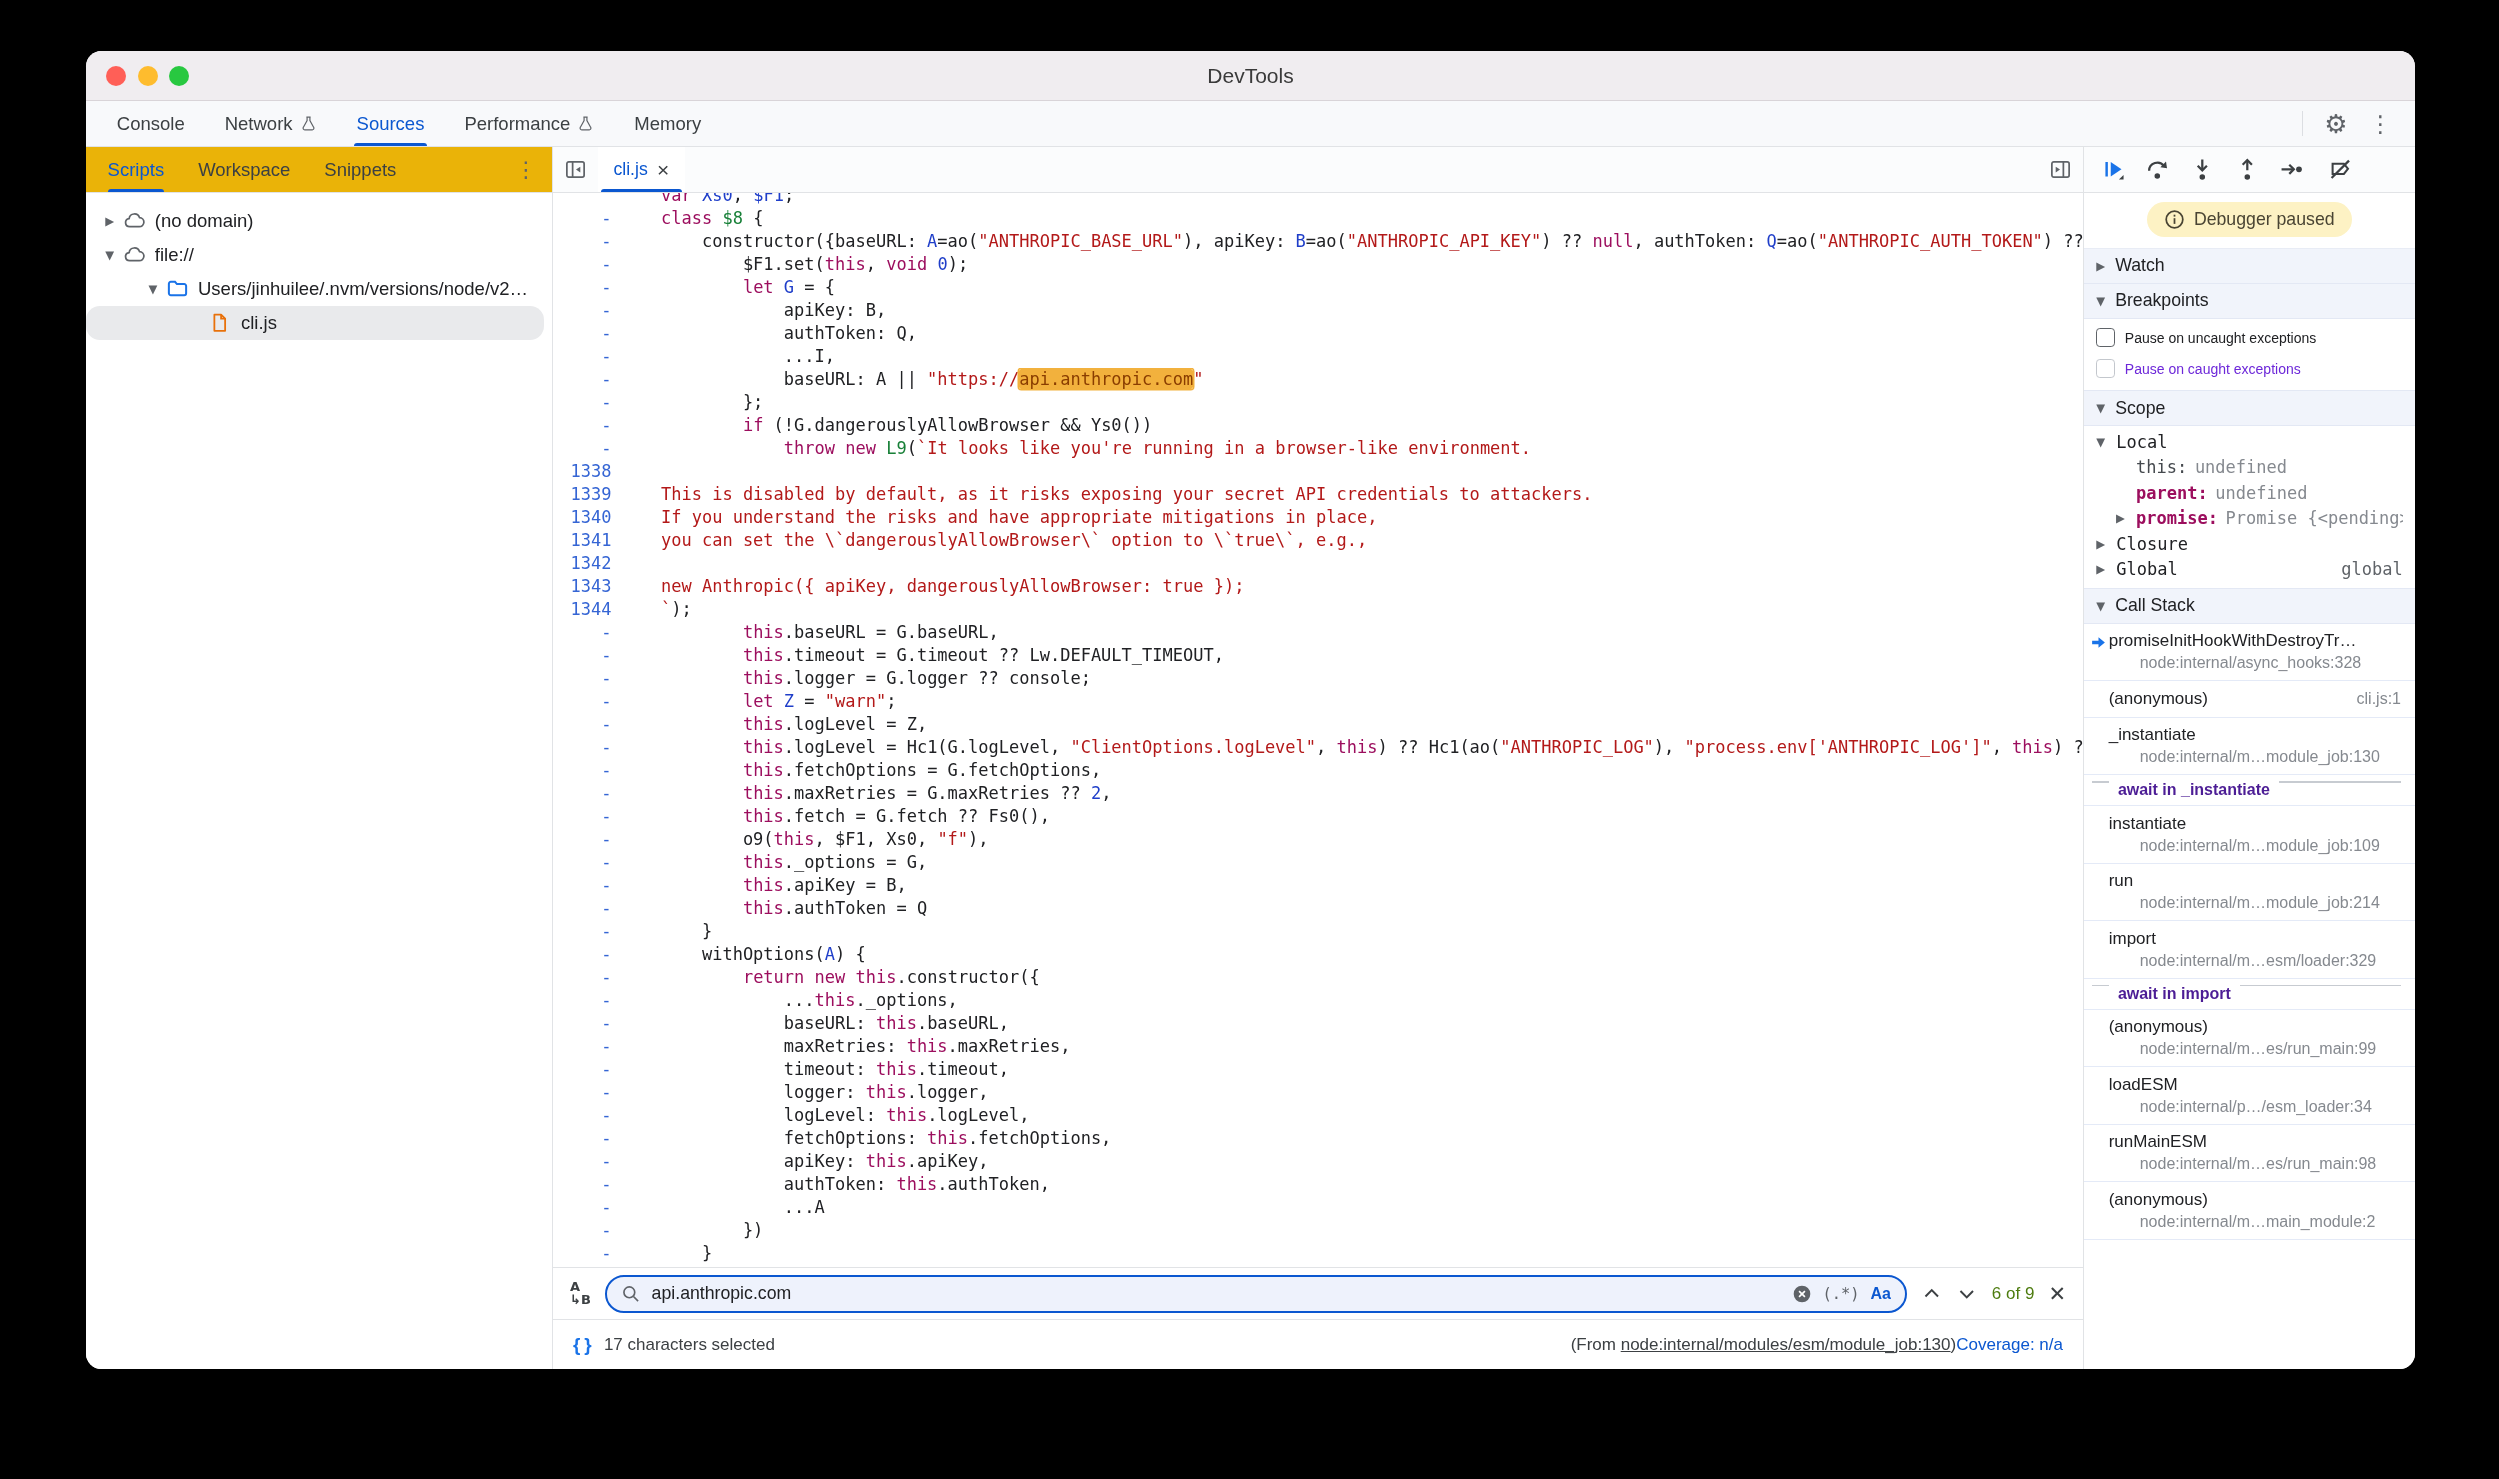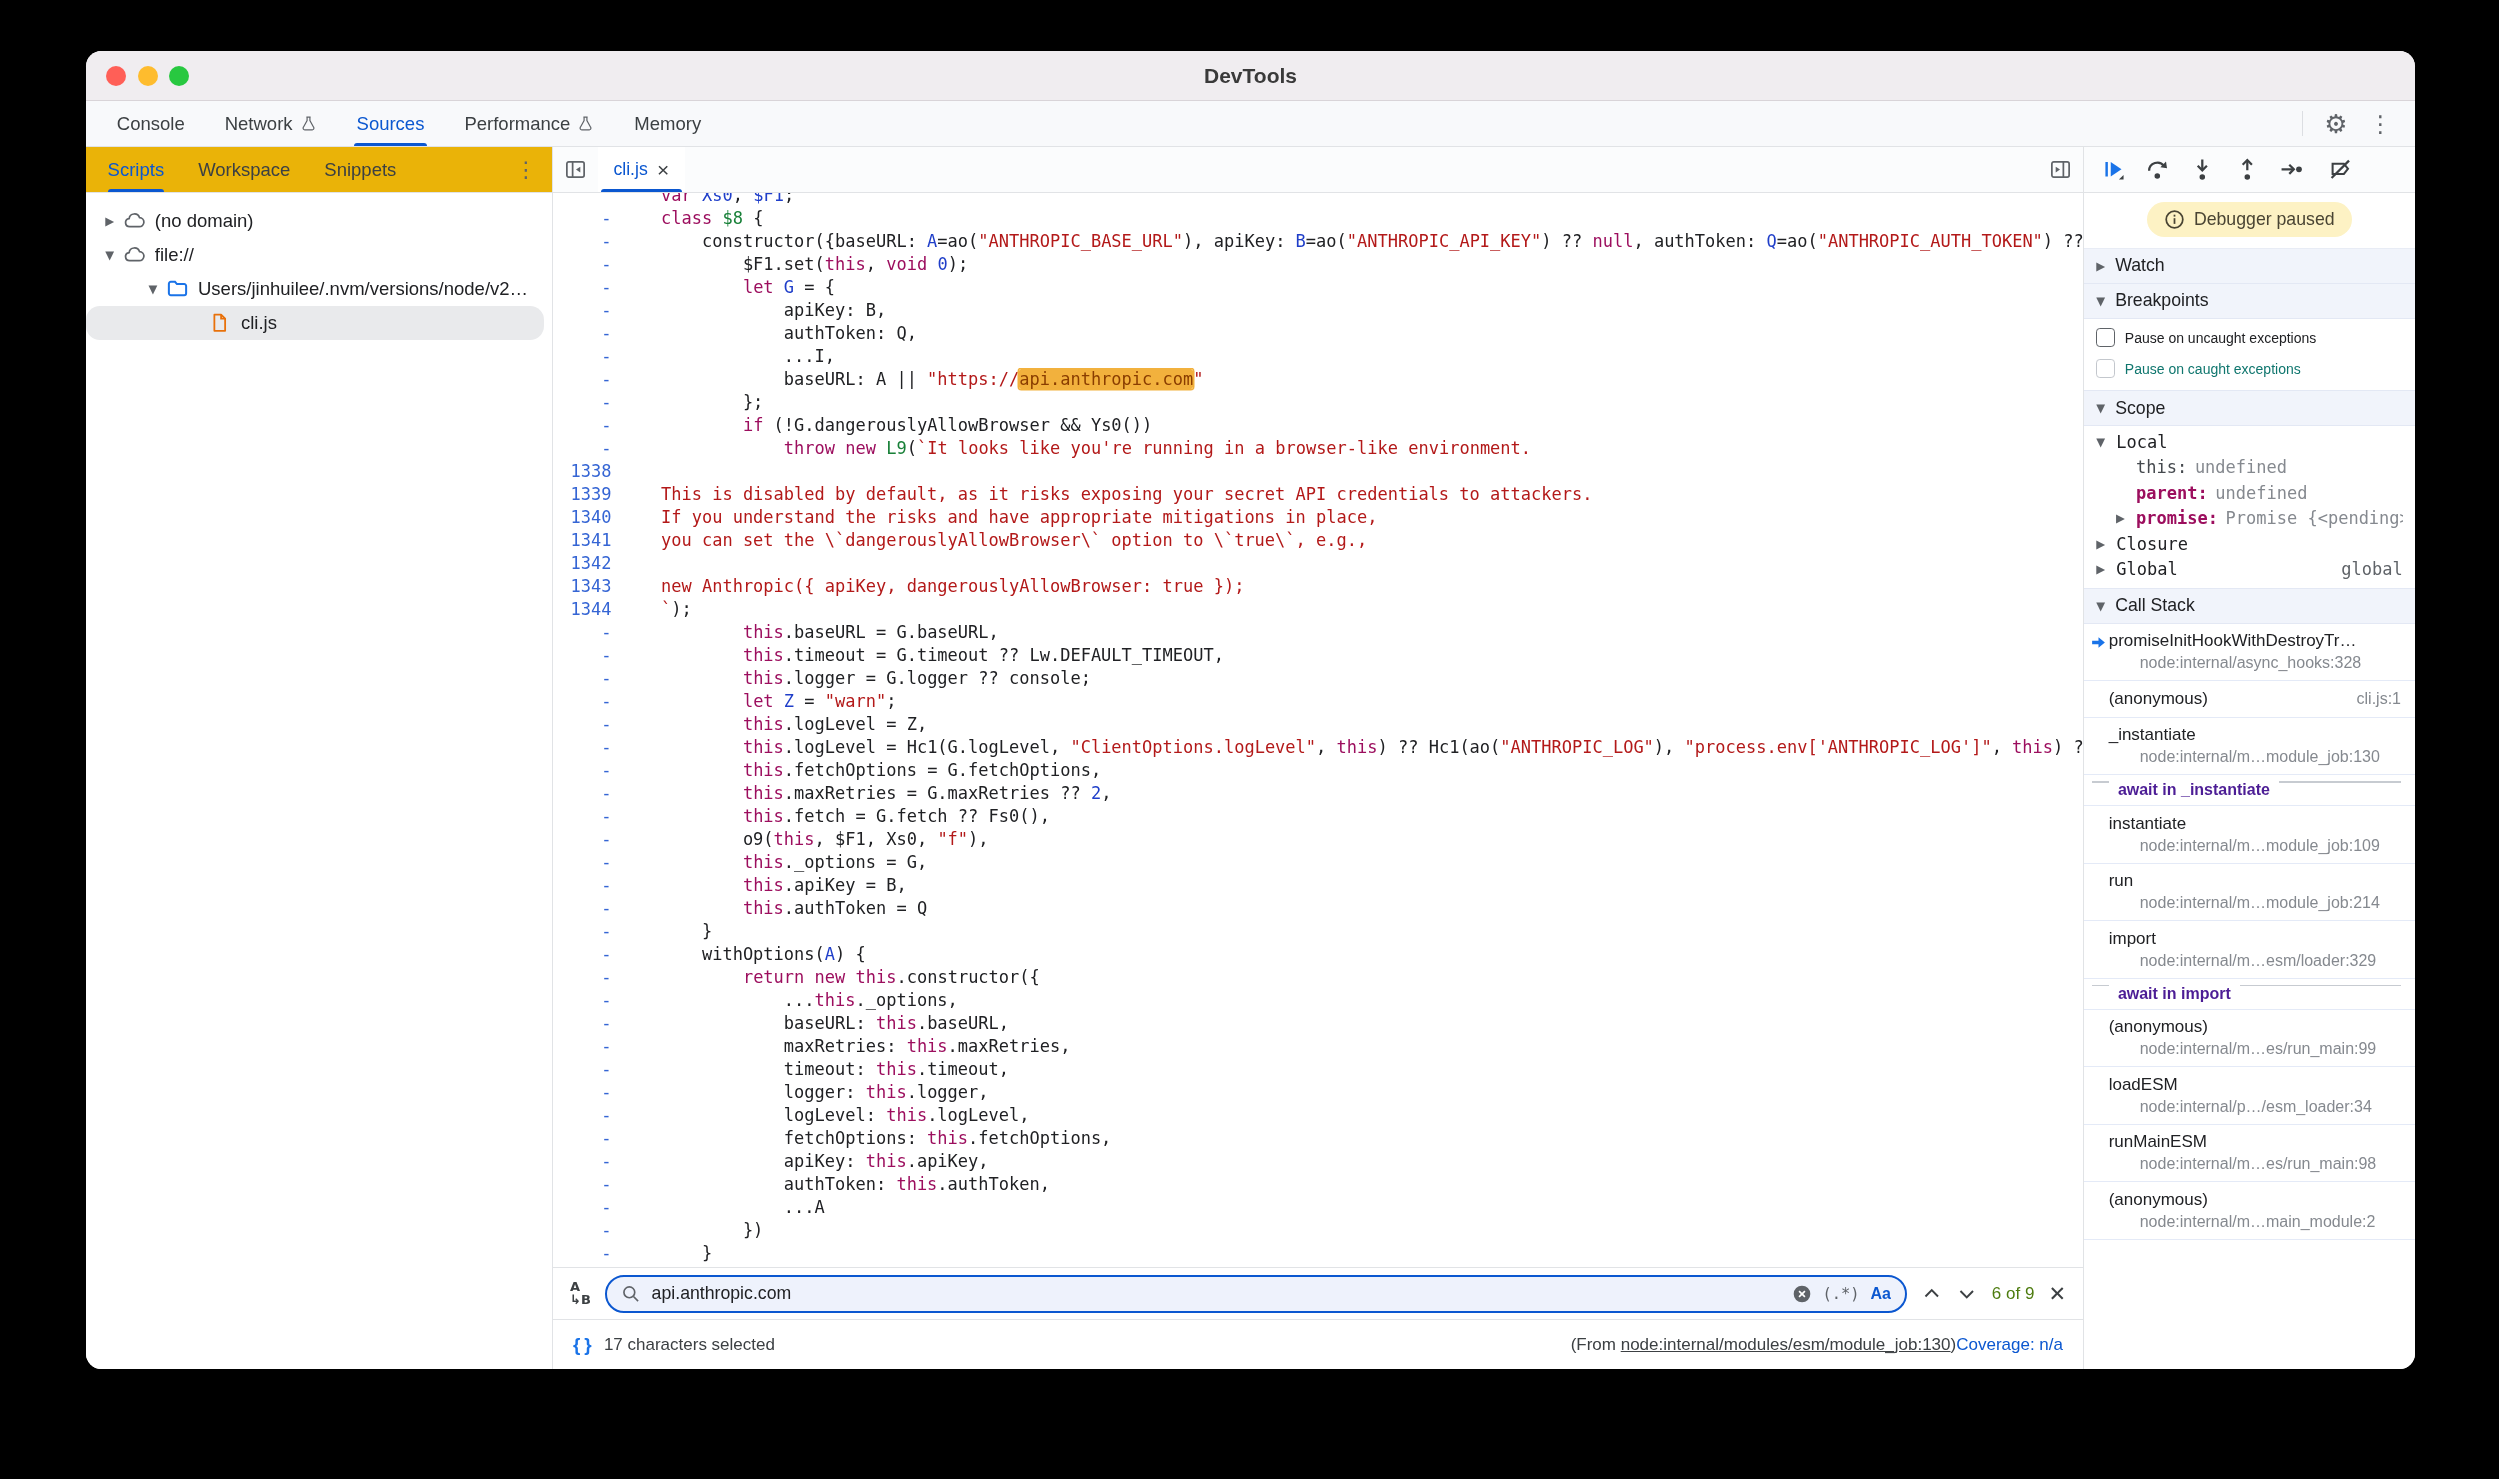--- a/index.html
+++ b/index.html
@@ -6,21 +6,21 @@
   .stage{position:relative;width:2500px;height:1479px;background:#000;overflow:hidden;
          font-family:"Liberation Sans",sans-serif;-webkit-font-smoothing:antialiased}
   .window{position:absolute;left:86px;top:51px;width:2329px;height:1318px;background:#fff;
           border-radius:15.4px;overflow:hidden;box-shadow:0 31px 85px rgba(0,0,0,.65);
           display:flex;flex-direction:column}
   
   .titlebar{height:49px;background:#f0edf0;border-bottom:0.8px solid #d9d4d8;position:relative;flex:none}
   .lights{position:absolute;left:20px;top:14.6px;display:flex;gap:11.5px}
   .light{width:20px;height:20px;border-radius:50%}
   .wtitle{position:absolute;left:0;right:0;top:0;line-height:49px;text-align:center;
-          font-weight:bold;font-size:21px;color:#3a3a3a}
+          font-weight:normal;font-size:21px;color:#3a3a3a}
   
   .toolbar{height:45px;background:#f8f9fb;border-bottom:0.8px solid #e1e3e6;display:flex;align-items:stretch;flex:none}
   .main-tabs{display:flex;padding-left:10.8px}
   .tab{display:flex;align-items:center;gap:7px;padding:0 20px;font-size:18.5px;color:#3c4043;position:relative}
   .tab.active{color:#0b57d0}
   .tab.active::after{content:"";position:absolute;left:17px;right:17px;bottom:0;height:3.1px;background:#0b57d0;border-radius:3.1px 3.1px 0 0}
   .toolbar-right{margin-left:auto;display:flex;align-items:center;gap:21.5px;padding-right:23px}
   .vdiv{width:0.8px;height:24.6px;background:#dcdee2}
   .glyph{font-family:"DejaVu Sans",sans-serif;color:#5f6368}
   
@@ -70,21 +70,21 @@
   .coverage{color:#0b57d0}
   
   .sidebar{width:331px;flex:none;border-left:0.8px solid #e1e3e6;display:flex;flex-direction:column;background:#fff;overflow:hidden}
   .dbg-toolbar{height:45px;border-bottom:0.8px solid #e1e3e6;background:#fbfcfd;display:flex;align-items:center;gap:4.6px;padding:0 9.2px;flex:none}
   .dbg-btn{width:40px;height:34px;display:flex;align-items:center;justify-content:center;border-radius:6.2px}
   .paused-wrap{padding:9.2px 0 10.8px;display:flex;justify-content:center;border-bottom:0.8px solid #e8ecf5}
   .paused-pill{background:#fdf2c4;border-radius:18.5px;height:35px;display:flex;align-items:center;gap:8.5px;padding:0 17px;font-size:17.7px;color:#494433}
   .section-h{height:34px;display:flex;align-items:center;gap:10px;padding:0 12.3px;font-size:17.7px;color:#202124;background:#f1f4fb;border-bottom:0.8px solid #e3e8f4;flex:none}
   .section-body{border-bottom:0.8px solid #e3e8f4;padding:3.1px 0 6.2px}
   .bp-row{height:31px;display:flex;align-items:center;gap:10px;padding:0 12.3px;font-size:14px;color:#202124}
-  .bp-row.disabled{color:#0f766e}
+  .bp-row.disabled{color:#6d28d9}
   .cbx{width:18.5px;height:18.5px;border:1.5px solid #5f6368;border-radius:3.8px;box-sizing:border-box;background:#fff;flex:none}
   .bp-row.disabled .cbx{border-color:#c3c7cd}
   .scope-row{height:25.4px;display:flex;align-items:center;font-family:"DejaVu Sans Mono",monospace;font-size:17px;padding:0 12.3px;color:#202124;white-space:nowrap;overflow:hidden}
   .scope-row .tri{width:20px;flex:none}
   .pn-own{color:#9c0e5e;font-weight:bold}
   .pn-plain{color:#45494e}
   .pv{color:#85898f;margin-left:7.7px;overflow:hidden;text-overflow:clip}
   .scope-right{margin-left:auto;color:#5f6368}
   .callstack{flex:1;overflow:hidden}
   .frame{padding:5.4px 14px 7px 7.7px;border-bottom:0.8px solid #e4eaf7;position:relative}

